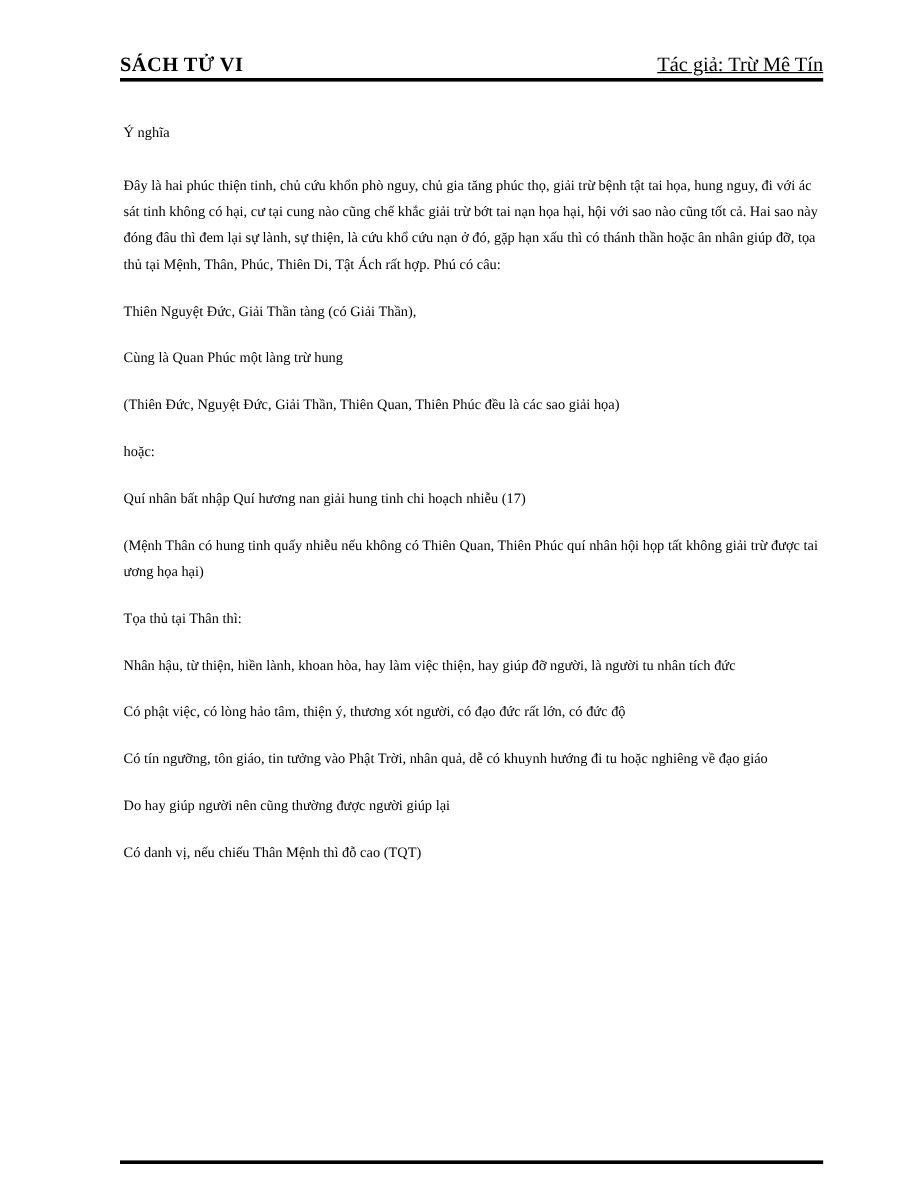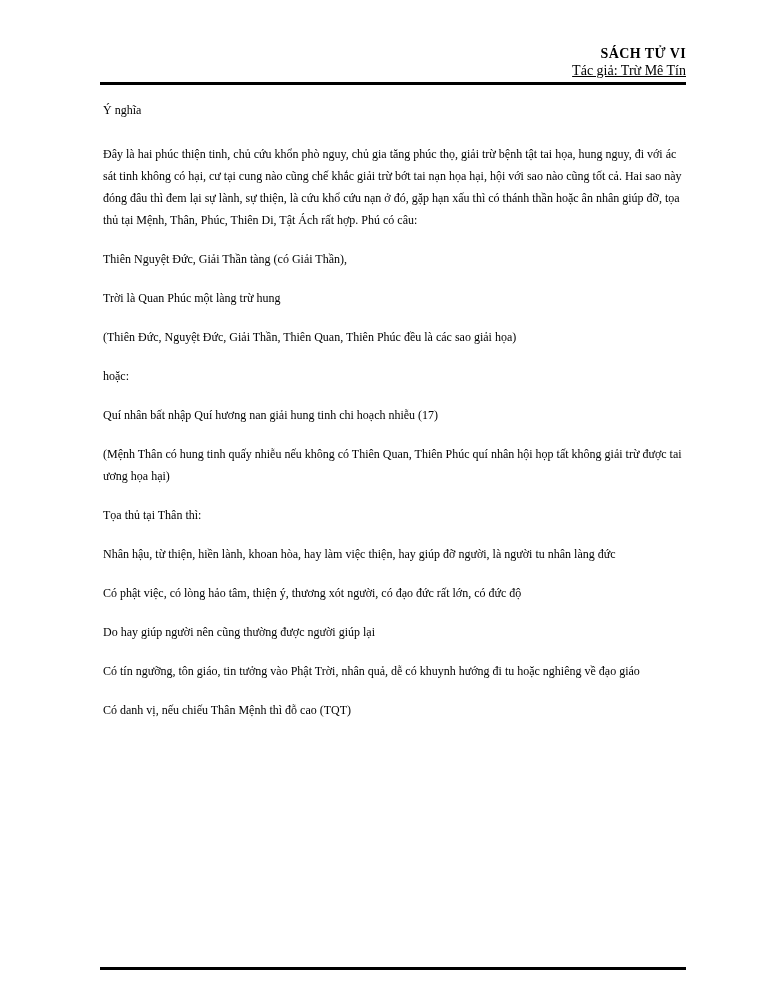--- a/index.html
+++ b/index.html
@@ -20,23 +20,22 @@
   .header {
     position: absolute;
     top: 45px;
     left: 100px;
     width: 586px;
     display: flex;
     justify-content: space-between;
     align-items: flex-end;
     border-bottom: 3px solid #000;
     padding-bottom: 3px;
-    font-size: 14px;
+    font-size: 17px;
     line-height: 17px;
-    flex-direction: column;
   }
   .book-title {
     font-weight: bold;
     letter-spacing: 0.4px;
   }
   .author {
     text-decoration: underline;
   }
   
   .content {
@@ -84,30 +83,30 @@
 
   <div class="header">
     <span class="book-title">SÁCH TỬ VI</span>
     <span class="author">Tác giả: Trừ Mê Tín</span>
   </div>
 
   <div class="content">
     <p class="section-title">Ý nghĩa</p>
     <p>Đây là hai phúc thiện tinh, chủ cứu khổn phò nguy, chủ gia tăng phúc thọ, giải trừ bệnh tật tai họa, hung nguy, đi với ác sát tinh không có hại, cư tại cung nào cũng chế khắc giải trừ bớt tai nạn họa hại, hội với sao nào cũng tốt cả. Hai sao này đóng đâu thì đem lại sự lành, sự thiện, là cứu khổ cứu nạn ở đó, gặp hạn xấu thì có thánh thần hoặc ân nhân giúp đỡ, tọa thủ tại Mệnh, Thân, Phúc, Thiên Di, Tật Ách rất hợp. Phú có câu:</p>
     <p>Thiên Nguyệt Đức, Giải Thần tàng (có Giải Thần),</p>
-    <p>Trời là Quan Phúc một làng trừ hung</p>
+    <p>Cùng là Quan Phúc một làng trừ hung</p>
     <p>(Thiên Đức, Nguyệt Đức, Giải Thần, Thiên Quan, Thiên Phúc đều là các sao giải họa)</p>
     <p>hoặc:</p>
     <p>Quí nhân bất nhập Quí hương nan giải hung tinh chi hoạch nhiễu (17)</p>
     <p>(Mệnh Thân có hung tinh quấy nhiễu nếu không có Thiên Quan, Thiên Phúc quí nhân hội họp tất không giải trừ được tai ương họa hại)</p>
     <p>Tọa thủ tại Thân thì:</p>
-    <p>Nhân hậu, từ thiện, hiền lành, khoan hòa, hay làm việc thiện, hay giúp đỡ người, là người tu nhân làng đức</p>
+    <p>Nhân hậu, từ thiện, hiền lành, khoan hòa, hay làm việc thiện, hay giúp đỡ người, là người tu nhân tích đức</p>
     <p>Có phật việc, có lòng hảo tâm, thiện ý, thương xót người, có đạo đức rất lớn, có đức độ</p>
+    <p>Có tín ngưỡng, tôn giáo, tin tưởng vào Phật Trời, nhân quả, dễ có khuynh hướng đi tu hoặc nghiêng về đạo giáo</p>
     <p>Do hay giúp người nên cũng thường được người giúp lại</p>
-    <p>Có tín ngưỡng, tôn giáo, tin tưởng vào Phật Trời, nhân quả, dễ có khuynh hướng đi tu hoặc nghiêng về đạo giáo</p>
     <p>Có danh vị, nếu chiếu Thân Mệnh thì đỗ cao (TQT)</p>
   </div>
 
   <div class="footer">
     <span>Tủ sách Tử Vi Lý Số</span>
     <span>- 385 -</span>
     <span class="website-wrap">
       <a href="#" style="color: #7f1d1d; font-weight: bold;">www.xemtuong.net</a>
     </span>
   </div>

